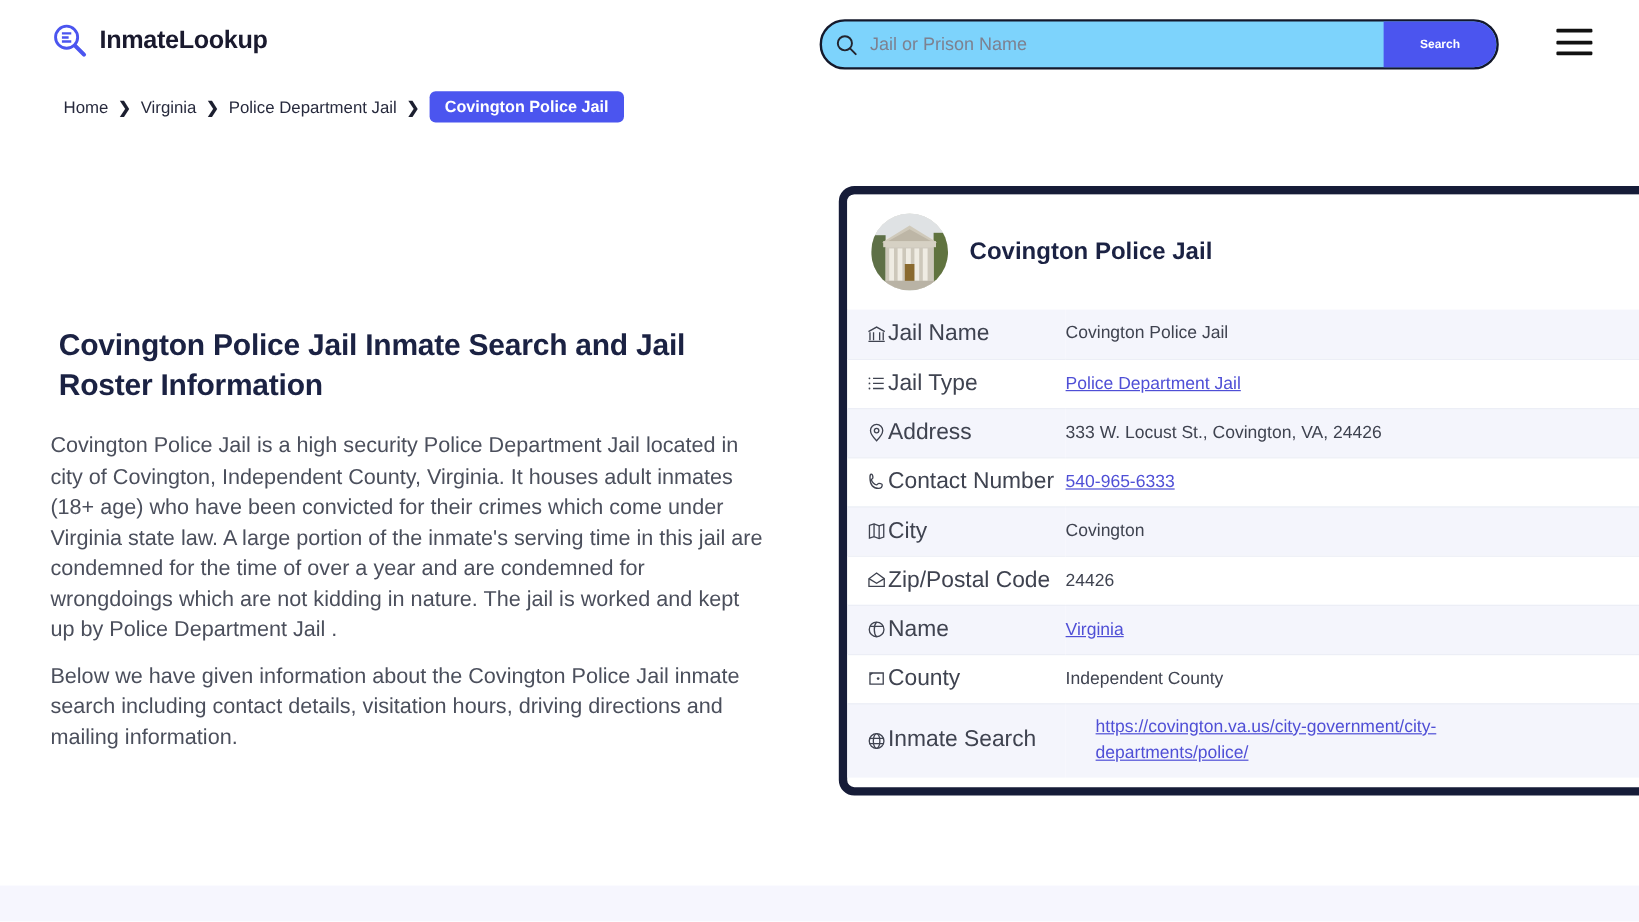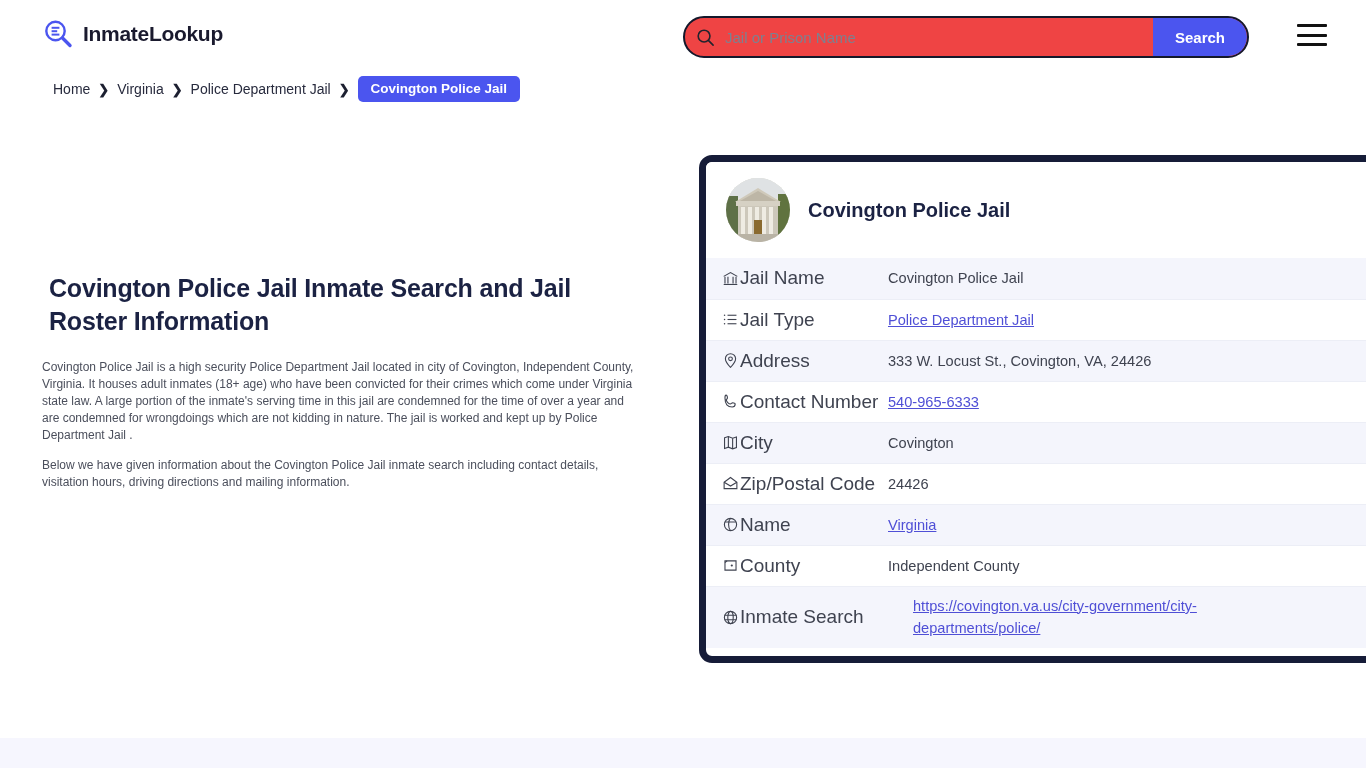--- a/index.html
+++ b/index.html
@@ -24,42 +24,42 @@
   .brand-text {
     font-size: 21px; font-weight: bold; color: #1a1a2e;
     letter-spacing: -0.3px; white-space: nowrap;
   }
 
   .searchbar {
     position: absolute; left: 683px; top: 16px;
     width: 566px; height: 42px;
     border: 2px solid #14182b;
     border-radius: 21px;
-    background: #ef4444;
+    background: #7dd3fc;
     display: flex; align-items: center;
     overflow: hidden;
   }
   .search-icon-wrap {
     width: 40px; height: 100%;
     display:flex; align-items:center; justify-content:center;
     flex: 0 0 40px;
   }
   .search-input {
     flex: 1 1 auto; height: 100%;
     border: none; outline: none; background: transparent;
     font-family: "Liberation Sans", sans-serif;
     font-size: 15px; color: #30323c;
   }
   .search-input::placeholder { color: #7d8190; }
   .search-btn {
     flex: 0 0 94px; width: 94px; height: 42px;
     background: #4b55ef; color: #fff;
     border: none; cursor: pointer;
     font-family: "Liberation Sans", sans-serif;
-    font-size: 15px; font-weight: bold;
+    font-size: 10px; font-weight: bold;
     border-radius: 0 21px 21px 0;
   }
 
   .hamburger {
     position: absolute; left: 1297px; top: 24px;
     width: 30px; height: 22px; cursor: pointer;
     display: flex; flex-direction: column; justify-content: space-between;
   }
   .hamburger span { display:block; width: 30px; height: 3px; background: #111; border-radius: 1px; }
 
@@ -78,21 +78,21 @@
   }
 
   
   .left-col { position: absolute; left: 42px; top: 272px; width: 596px; }
   .page-title {
     font-size: 25px; font-weight: bold; color: #1b2243;
     line-height: 1.3; letter-spacing: -0.2px; margin-left: 7px;
   }
   .body-p {
     margin-top: 22px;
-    font-size: 12px; color: #4b4f5c; line-height: 1.42;
+    font-size: 18px; color: #4b4f5c; line-height: 1.42;
   }
   .body-p.second { margin-top: 13px; }
 
   
   .info-card {
     position: absolute; left: 699px; top: 155px;
     width: 700px; height: 508px;
     background: #ffffff;
     border: 7px solid #161c38;
     border-radius: 13px;

